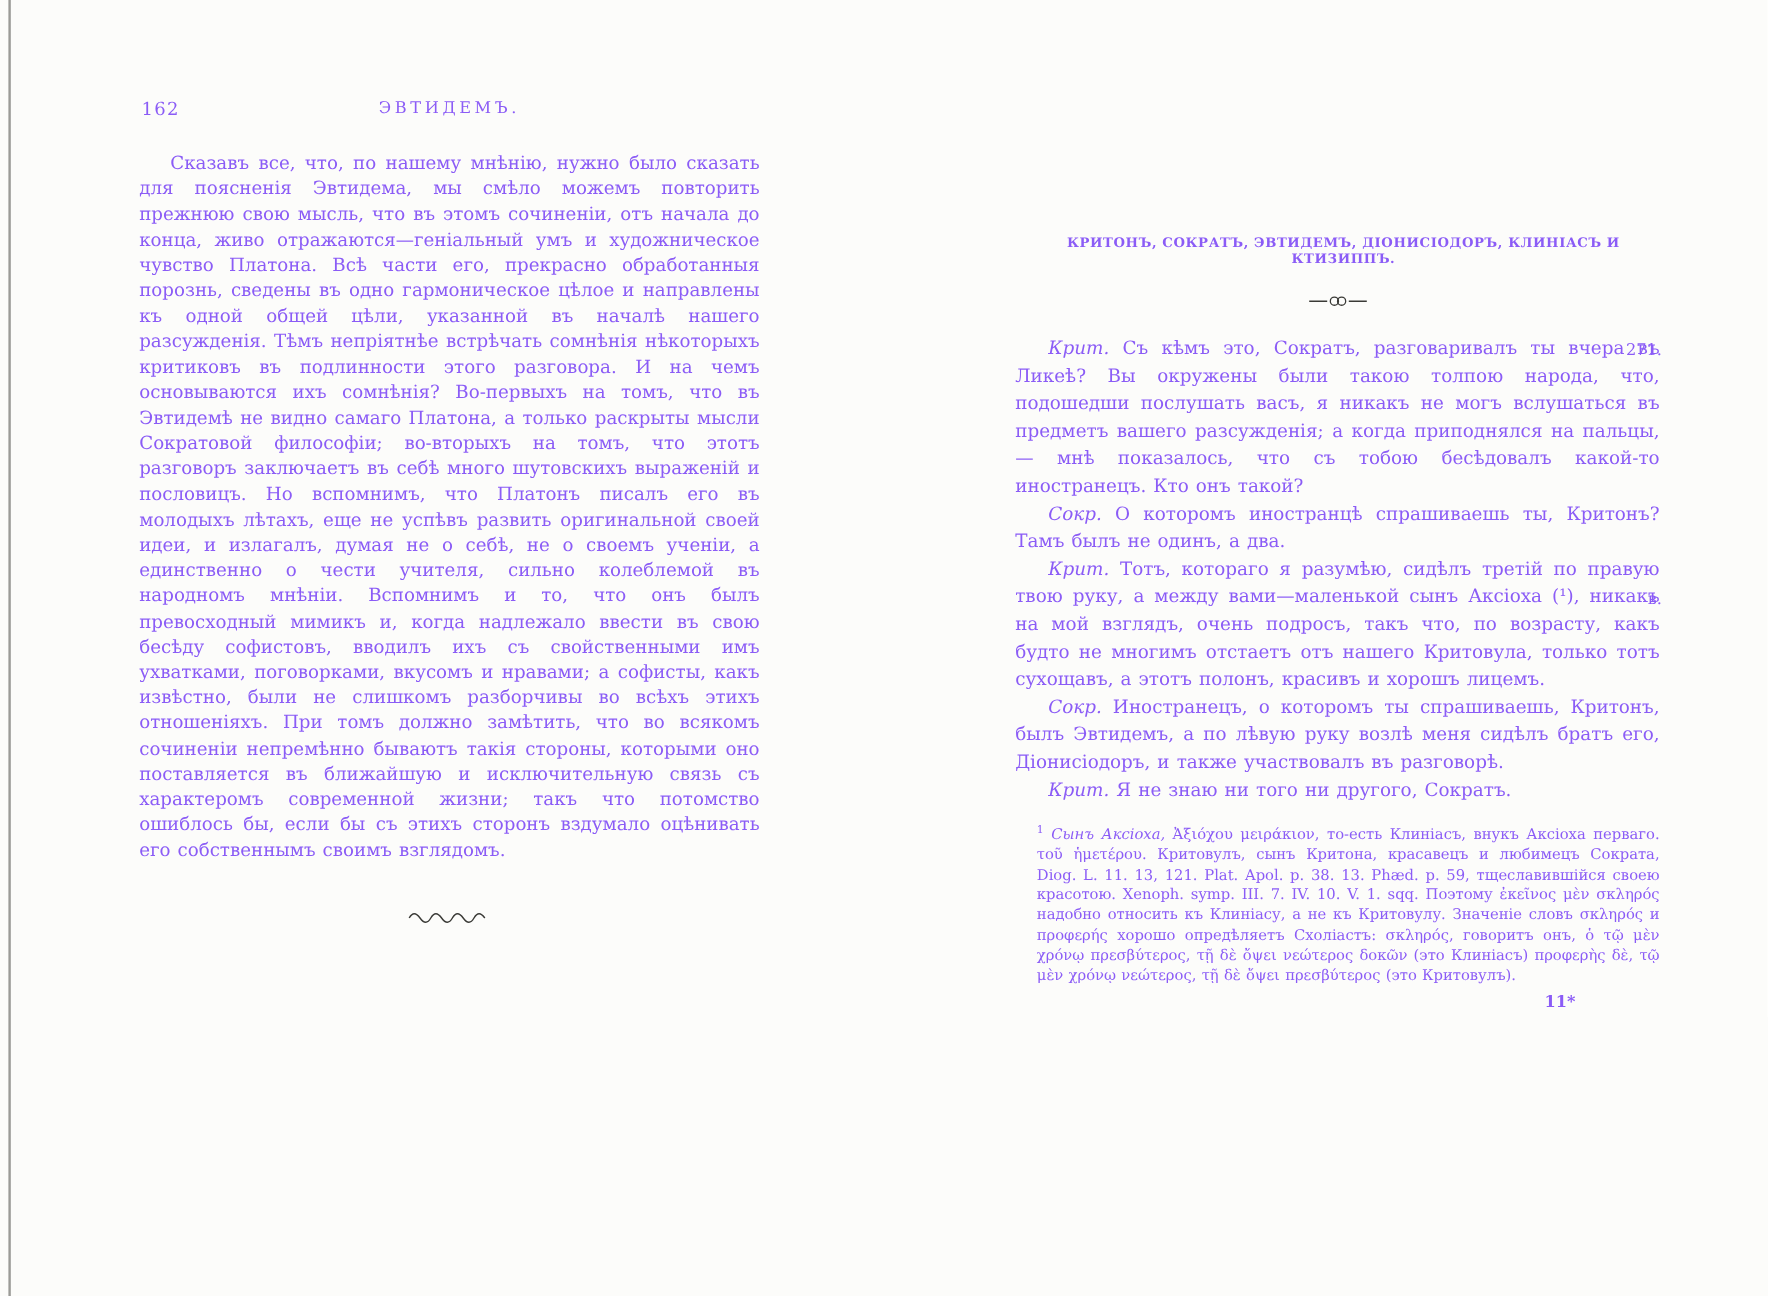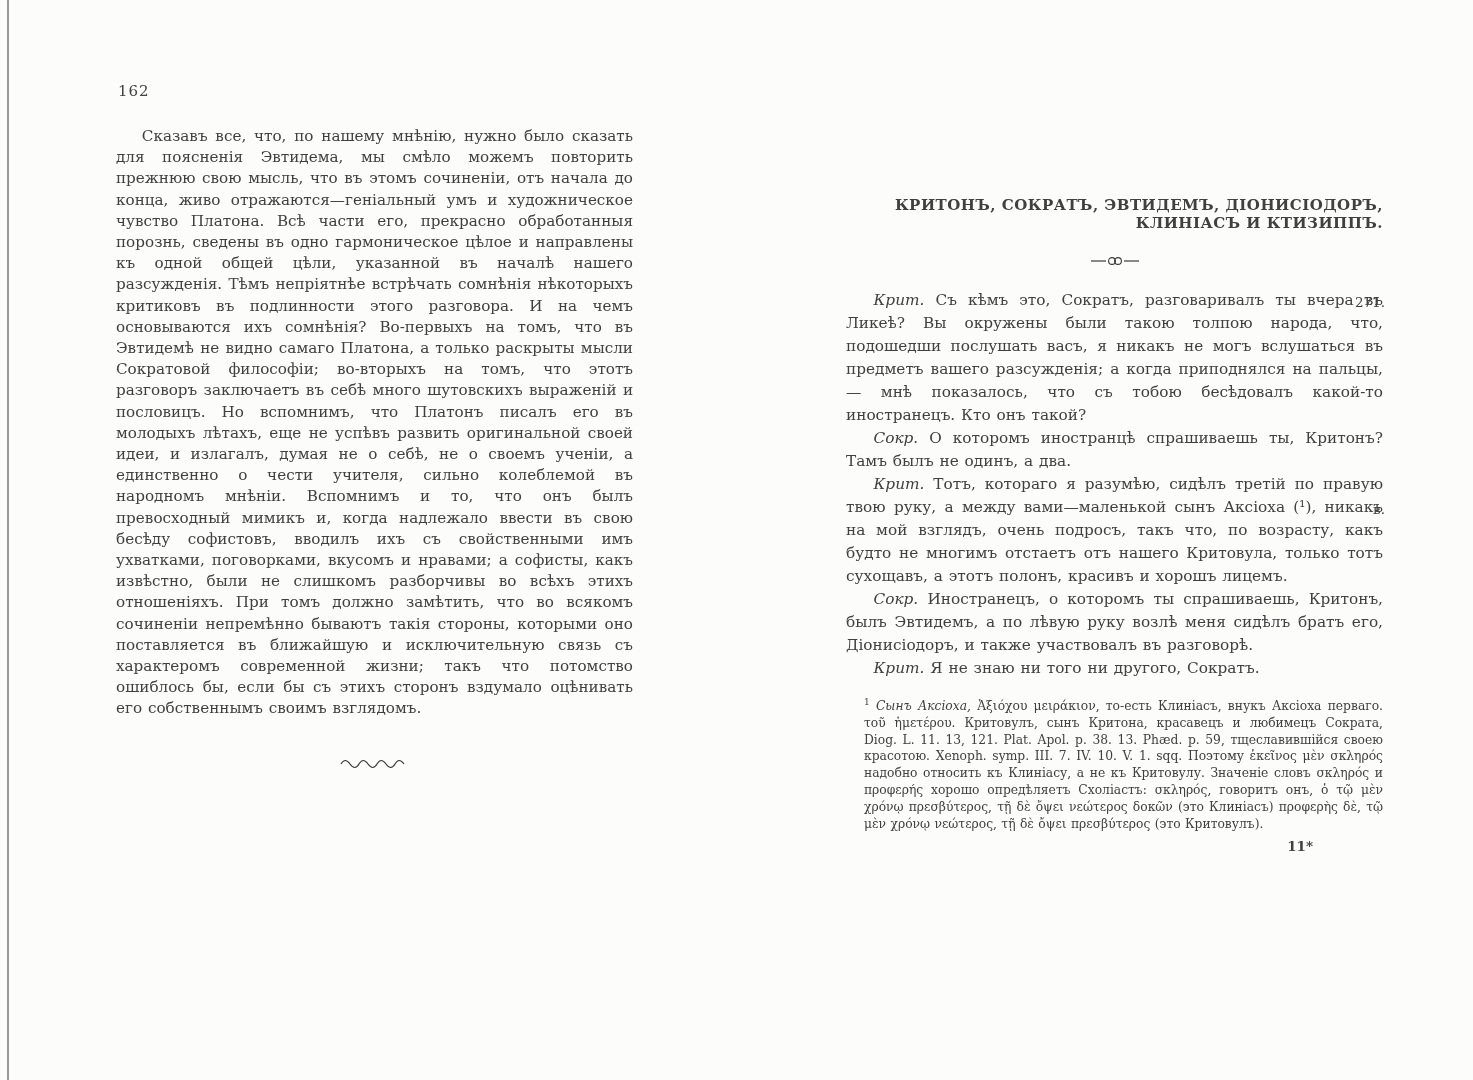--- a/index.html
+++ b/index.html
@@ -3,21 +3,21 @@
 <meta charset="utf-8">
 <style>
   html, body { margin: 0; padding: 0; background: #ffffff; }
   .spread {
     position: relative;
     width: 1473px;
     height: 1080px;
     background: #fcfcfa;
     overflow: hidden;
     font-family: "DejaVu Serif", serif;
-    color: #404040;
+    color: #8b5cf6;
   }
   .scan-edge {
     position: absolute;
     left: 7px; top: 0;
     width: 2px; height: 100%;
     background: #4a4a46;
     opacity: 0.55;
   }
   .page { position: absolute; }
 
@@ -51,22 +51,22 @@
   
   .page-right { left: 846px; top: 196px; width: 537px; }
   .heading {
     margin: 0 0 22px 0;
     text-align: center;
     font-size: 16px;
     font-weight: bold;
     letter-spacing: 1.5px;
   }
   .characters {
-    text-align: right;
-    font-size: 15px;
+    text-align: center;
+    font-size: 11px;
     font-weight: bold;
     letter-spacing: 0.5px;
     margin-bottom: 18px;
     margin-left: 10px;
   }
   .ornament-right { text-align: center; margin-bottom: 20px; }
   .dialogue-para {
     position: relative;
     font-size: 15.3px;
     line-height: 23px;
@@ -106,20 +106,21 @@
 </style>
 </head>
 <body>
 
 <div class="spread">
   <div class="scan-edge"></div>
 
   <section class="page page-left">
     <header class="page-header">
       <span class="page-number">162</span>
+      <span class="running-header">ЭВТИДЕМЪ.</span>
     </header>
 
     <div class="body-text">
       <p class="para">Сказавъ все, что, по нашему мнѣнію, нужно было сказать для поясненія Эвтидема, мы смѣло можемъ повторить прежнюю свою мысль, что въ этомъ сочиненіи, отъ начала до конца, живо отражаются—геніальный умъ и художническое чувство Платона. Всѣ части его, прекрасно обработанныя порознь, сведены въ одно гармоническое цѣлое и направлены къ одной общей цѣли, указанной въ началѣ нашего разсужденія. Тѣмъ непріятнѣе встрѣчать сомнѣнія нѣкоторыхъ критиковъ въ подлинности этого разговора. И на чемъ основываются ихъ сомнѣнія? Во-первыхъ на томъ, что въ Эвтидемѣ не видно самаго Платона, а только раскрыты мысли Сократовой философіи; во-вторыхъ на томъ, что этотъ разговоръ заключаетъ въ себѣ много шутовскихъ выраженій и пословицъ. Но вспомнимъ, что Платонъ писалъ его въ молодыхъ лѣтахъ, еще не успѣвъ развить оригинальной своей идеи, и излагалъ, думая не о себѣ, не о своемъ ученіи, а единственно о чести учителя, сильно колеблемой въ народномъ мнѣніи. Вспомнимъ и то, что онъ былъ превосходный мимикъ и, когда надлежало ввести въ свою бесѣду софистовъ, вводилъ ихъ съ свойственными имъ ухватками, поговорками, вкусомъ и нравами; а софисты, какъ извѣстно, были не слишкомъ разборчивы во всѣхъ этихъ отношеніяхъ. При томъ должно замѣтить, что во всякомъ сочиненіи непремѣнно бываютъ такія стороны, которыми оно поставляется въ ближайшую и исключительную связь съ характеромъ современной жизни; такъ что потомство ошиблось бы, если бы съ этихъ сторонъ вздумало оцѣнивать его собственнымъ своимъ взглядомъ.</p>
     </div>
 
     <div class="ornament-left">
       <svg width="72" height="12" viewBox="0 0 72 12" aria-hidden="true">
         <path d="M2 6 q4 -7 9 0 t9 0 t9 0 t9 0 t9 0 t9 0 t9 0" stroke="#3a3a36" stroke-width="1.2" fill="none"></path>
       </svg>

